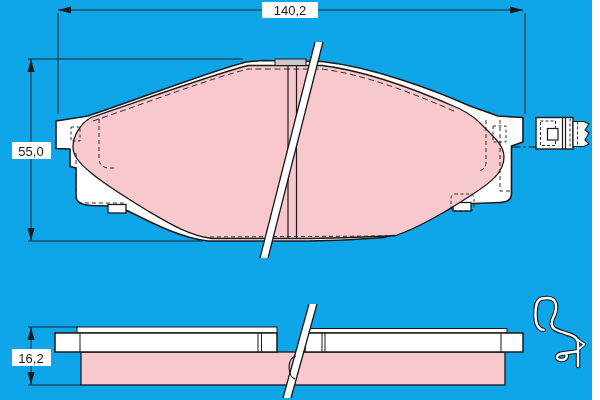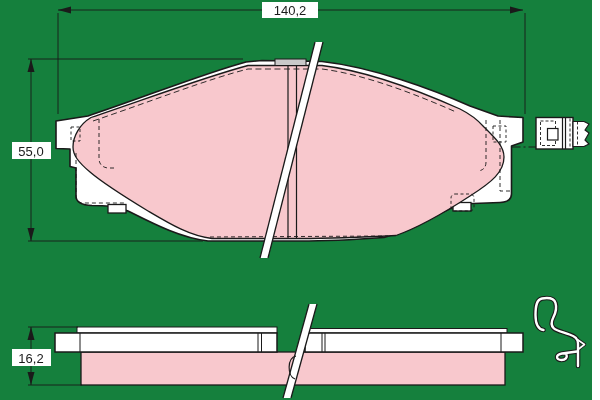--- a/index.html
+++ b/index.html
@@ -1,17 +1,17 @@
 <!DOCTYPE html>
 <html><head>
 <meta charset="utf-8">
 <style>
   html,body{margin:0;padding:0;background:#fff;}
   #stage{
-    position:relative;width:592px;height:400px;background:#15803d;overflow:hidden;
+    position:relative;width:592px;height:400px;background:#0ea5e9;overflow:hidden;
     font-family:"Liberation Sans", sans-serif;
   }
   svg text{
     font-family:"Liberation Sans", sans-serif;
     font-size:13px;fill:#1a1a1a;
   }
 </style>
 </head>
 <body>
 

